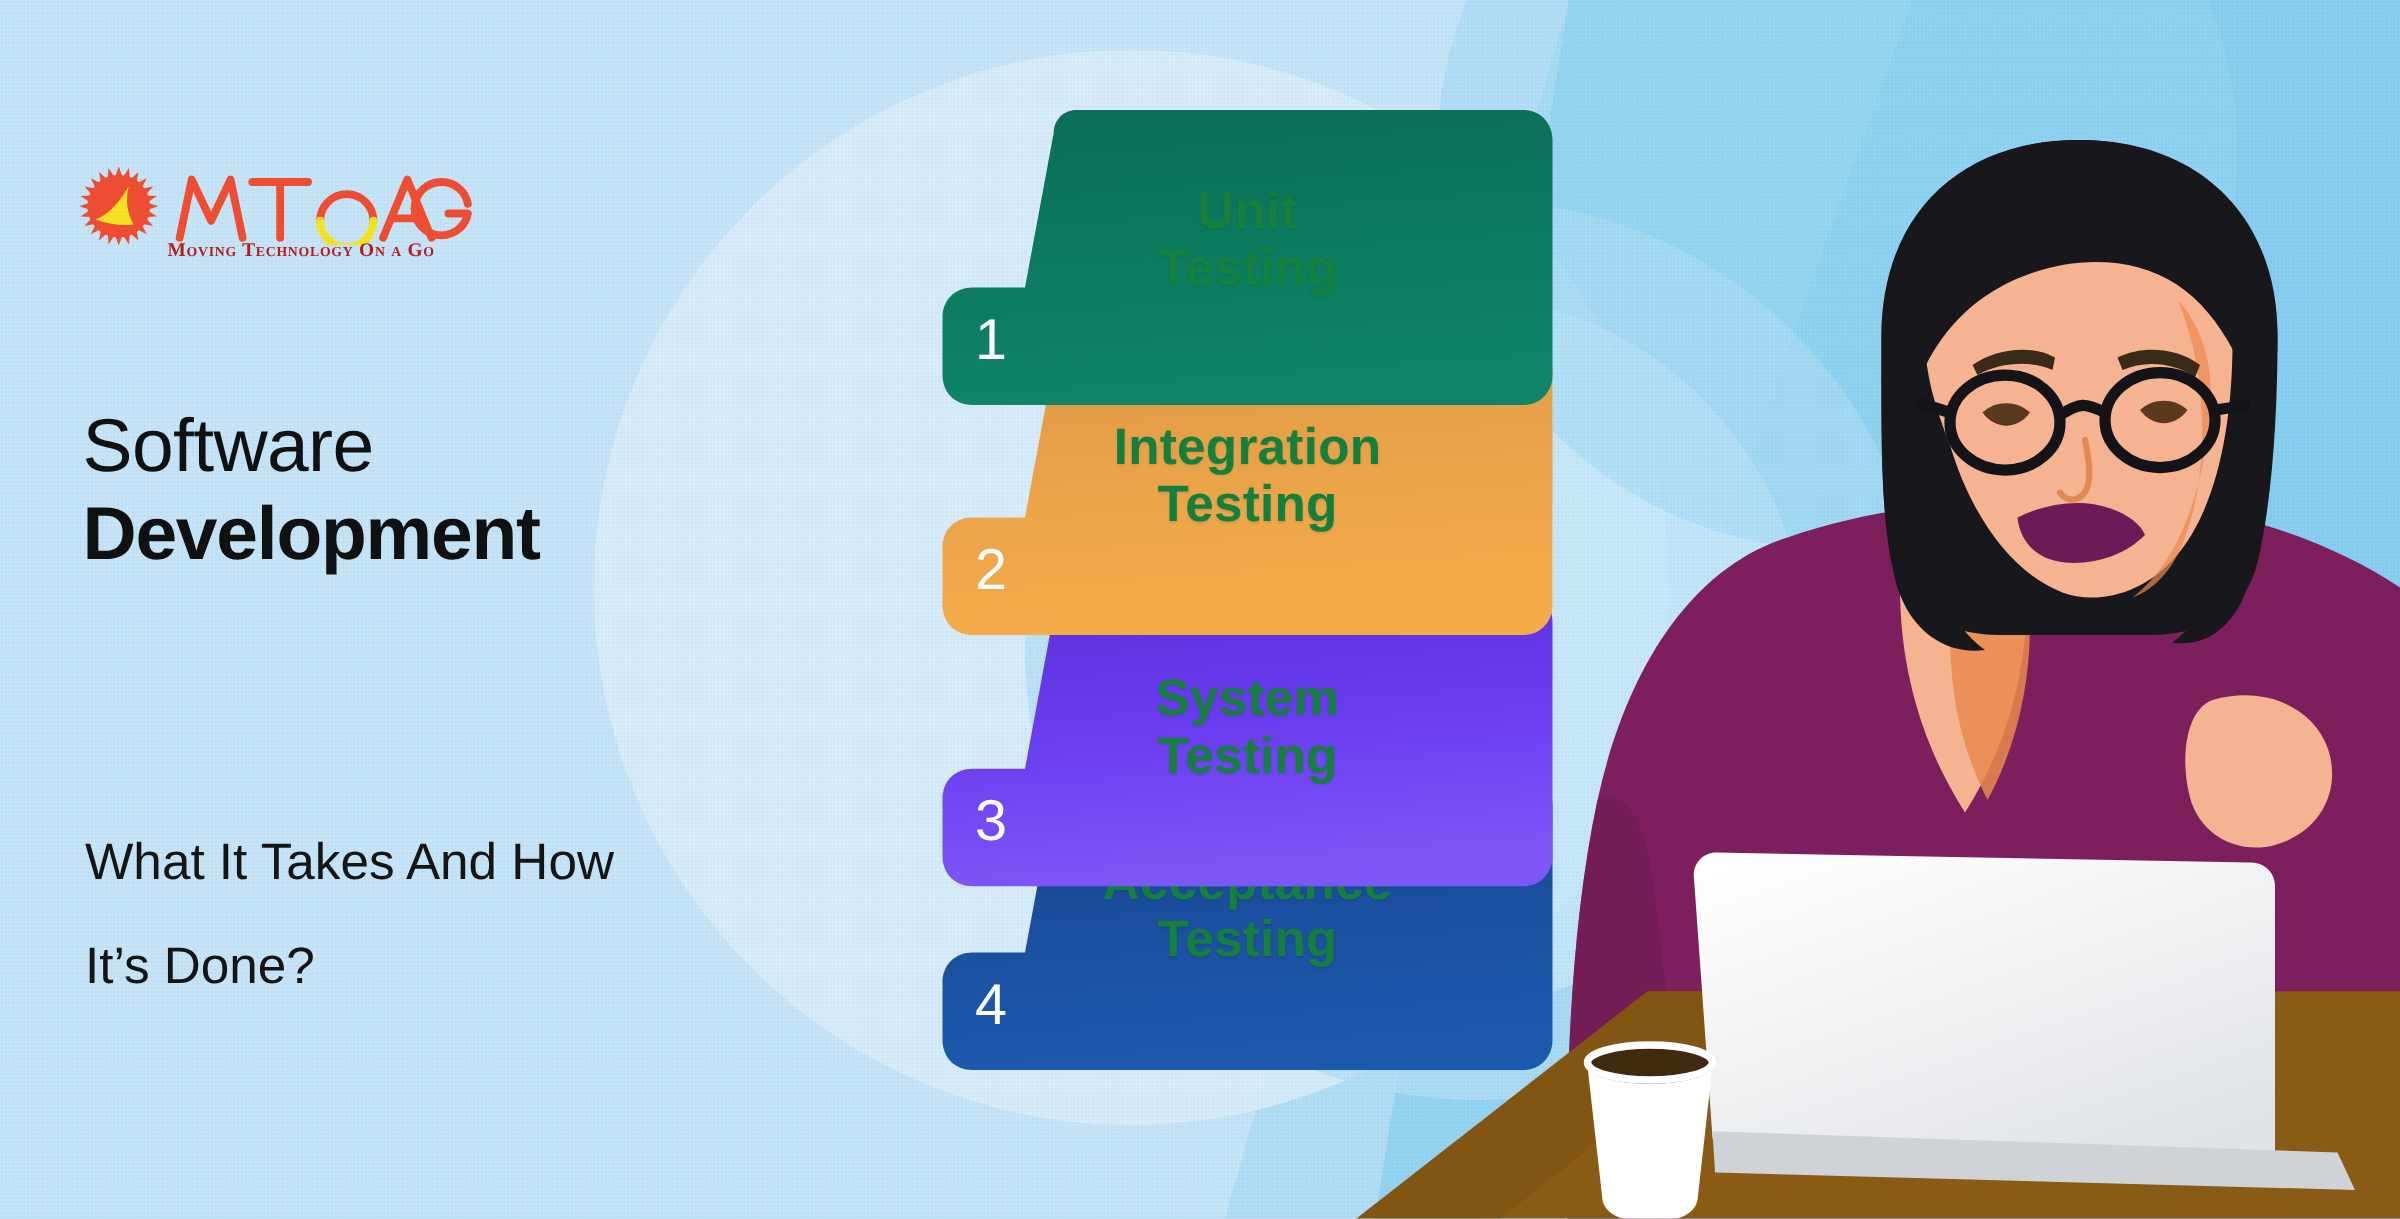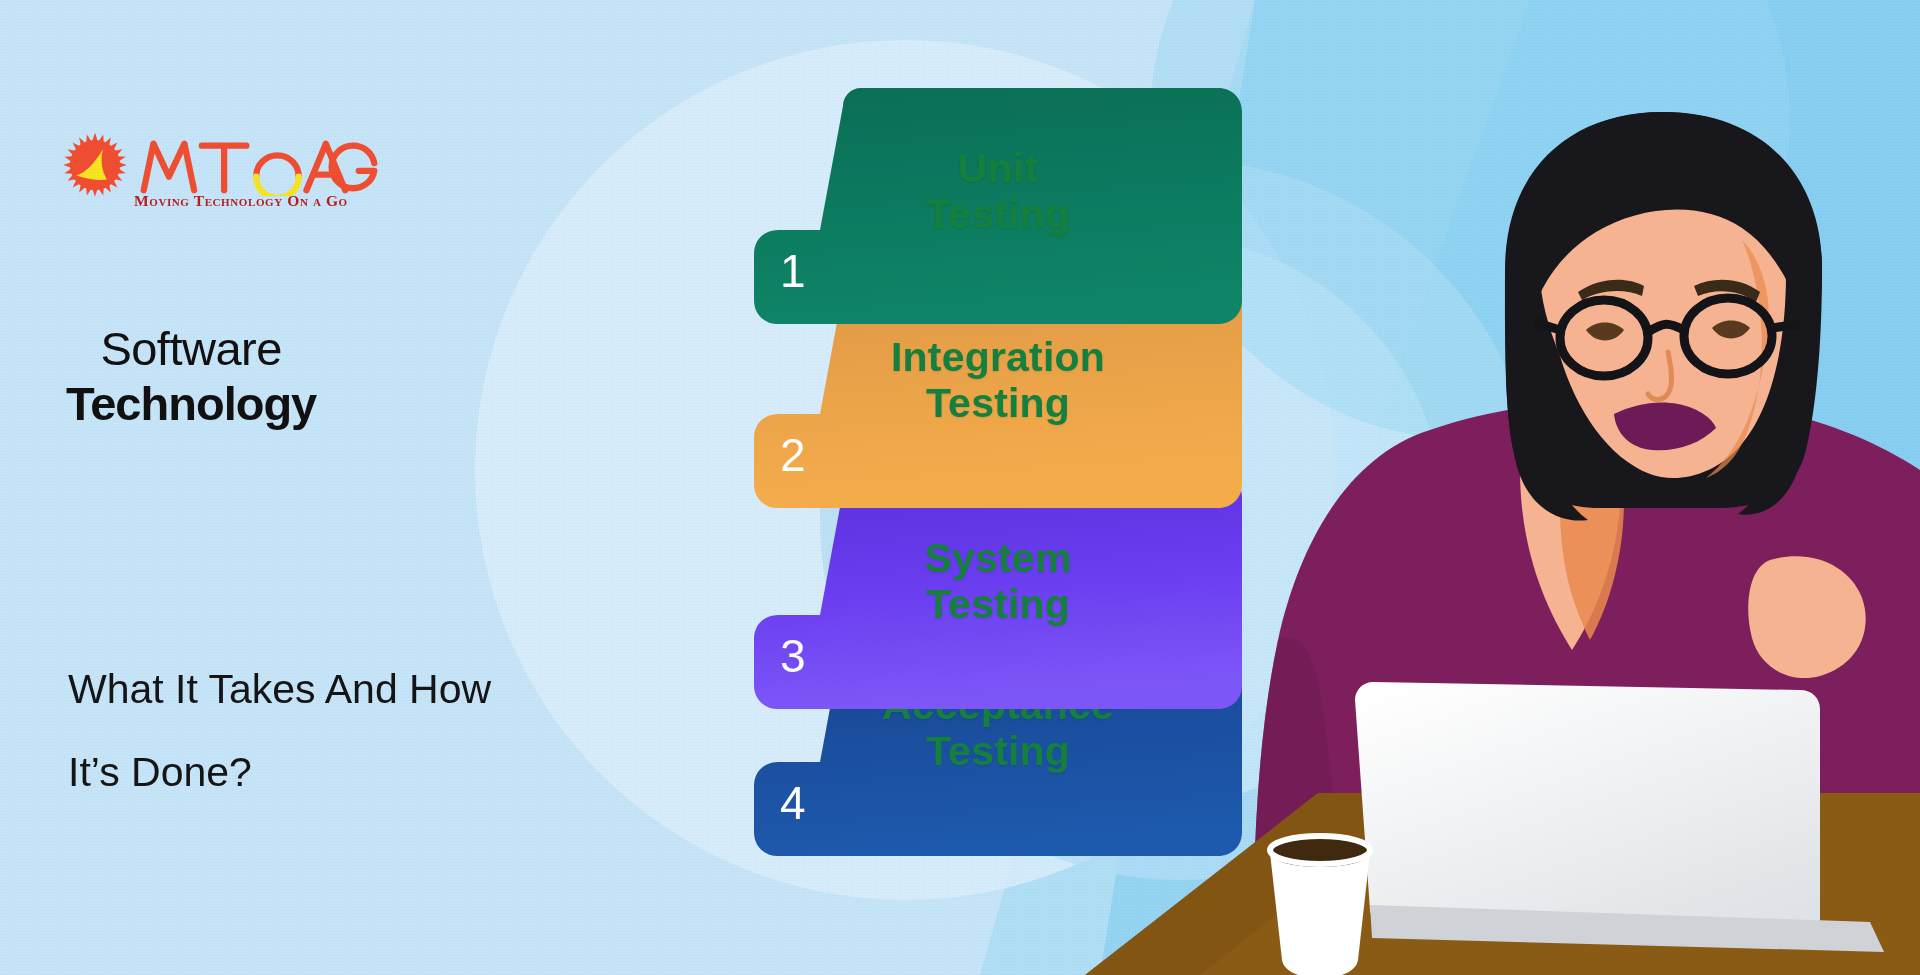--- a/index.html
+++ b/index.html
@@ -31,21 +31,21 @@
     font-variant: small-caps; font-weight: 600;
     font-family: "Liberation Serif", serif;
     white-space: nowrap;
   }
 
   
   .headline {
     position: absolute; left: 66px; top: 322px;
     color: #111; line-height: 1.17;
   }
-  .h-line { font-size: 47px; font-weight: 300; letter-spacing: -0.5px; white-space: nowrap; text-align: center; }
+  .h-line { font-size: 60px; font-weight: 300; letter-spacing: -0.5px; white-space: nowrap; }
   .h-line.bold { font-weight: 700; letter-spacing: -1px; }
   .subhead {
     position: absolute; left: 68px; top: 635px;
     font-size: 41px; font-weight: 400; color: #151515; line-height: 1.42;
   }
   .sub-line { white-space: nowrap; margin-top: 25px; }
 
   
   .steps { position: absolute; left: 0; top: 0; width: 1920px; height: 975px; }
   .step { position: absolute; }
@@ -274,21 +274,21 @@
 
           <path d="M122 44 A22 22 0 0 0 166 44"></path>
         </g>
       </svg>
     </div>
     <div class="logo-tag">Moving Technology On a Go</div>
   </div>
 
   <div class="headline">
     <div class="h-line">Software</div>
-    <div class="h-line bold">Technology</div>
+    <div class="h-line bold">Development</div>
   </div>
 
   <div class="subhead">
     <div class="sub-line">What It Takes And How</div>
     <div class="sub-line">It’s Done?</div>
   </div>
 
   <div class="steps">
 
     <div class="step" style="left:748px; top:620px; z-index:11;">

